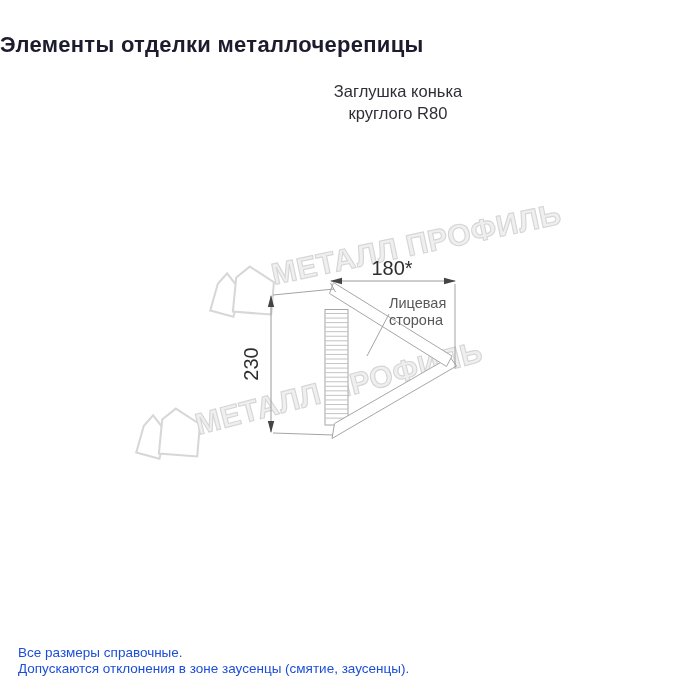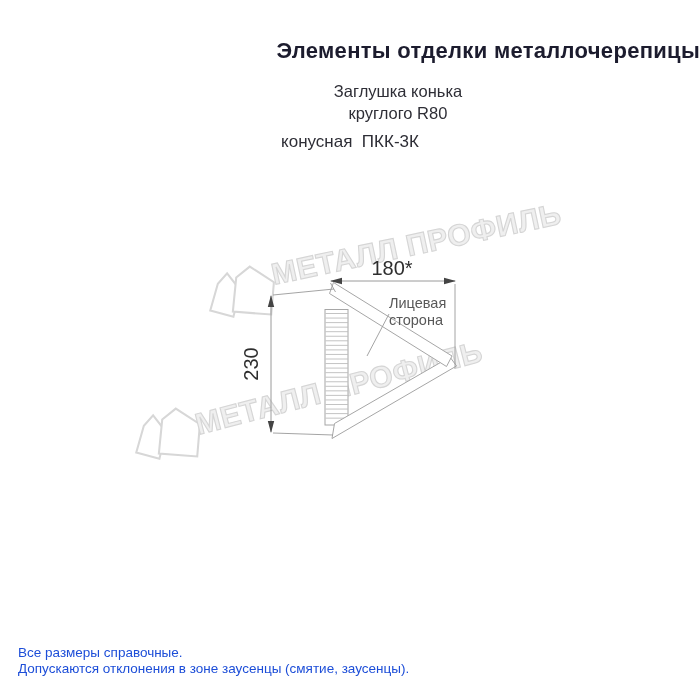--- a/index.html
+++ b/index.html
@@ -5,22 +5,22 @@
   html,body{margin:0;padding:0;background:#ffffff;}
   .page{
     position:relative;
     width:700px;height:700px;
     background:#ffffff;
     overflow:hidden;
     font-family:"Liberation Sans", sans-serif;
   }
   
   .title{
-    position:absolute;left:0;top:38px;width:700px;
-    text-align:right;
+    position:absolute;left:0;top:32px;width:700px;
+    text-align:left;
     font-size:22px;font-weight:bold;letter-spacing:.3px;
     color:#1c1c2e;margin:0;
     z-index:3;
   }
   .subtitle{
     position:absolute;left:0;top:80px;width:700px;
     text-align:center;
     font-size:16.5px;line-height:22px;color:#2e2e36;
     z-index:3;
     margin-left:48px;
@@ -76,21 +76,20 @@
       <polygon points="38,19 30,58 74,66 81,29 55,8" fill="#ffffff" stroke="#d7d7d7" stroke-width="2.4"></polygon>
     </svg>
     <span class="wm-text t2">МЕТАЛЛ ПРОФИЛЬ</span>
   </div>
 
   <h1 class="title">Элементы отделки металлочерепицы</h1>
   <div class="subtitle">
     <div>Заглушка конька</div>
     <div>круглого R80</div>
   </div>
-  <div class="product-code">конусная  ПКК-3К</div>
 
   <svg class="drawing" viewBox="0 0 700 700" width="700" height="700">
 
     <rect x="325" y="309.5" width="23" height="115.5" fill="#ffffff" stroke="#a6a6a6" stroke-width="1"></rect>
     <g stroke="#bcbcbc" stroke-width="0.9">
         <line x1="325.5" x2="348" y1="313.5" y2="313.5"></line>
         <line x1="325.5" x2="348" y1="318.05" y2="318.05"></line>
         <line x1="325.5" x2="348" y1="322.6" y2="322.6"></line>
         <line x1="325.5" x2="348" y1="327.15000000000003" y2="327.15000000000003"></line>
         <line x1="325.5" x2="348" y1="331.70000000000005" y2="331.70000000000005"></line>

